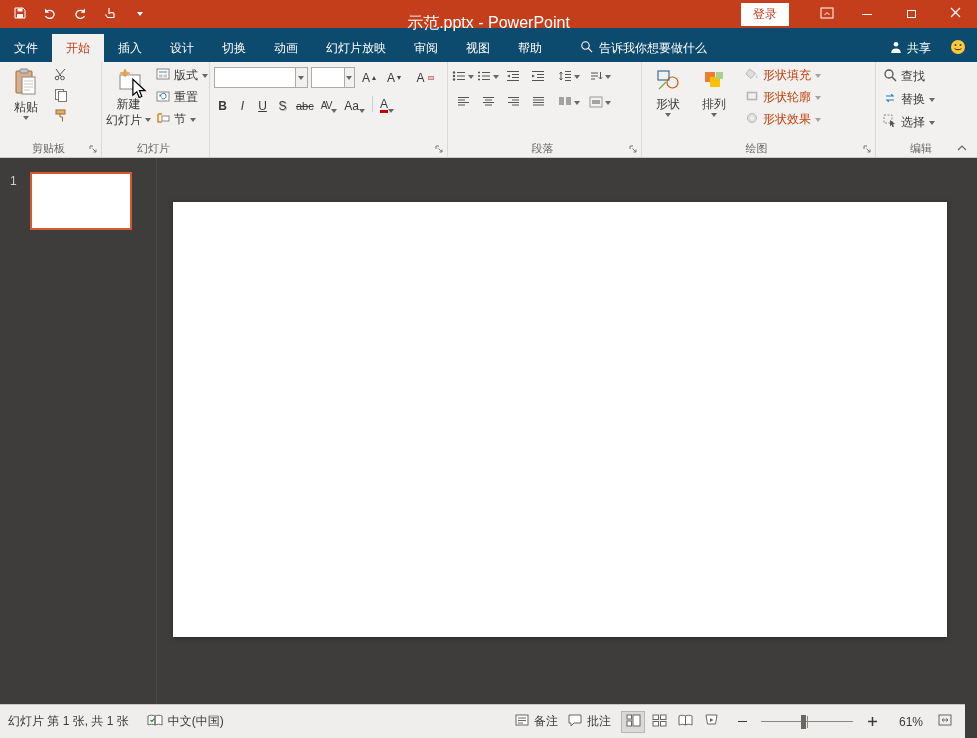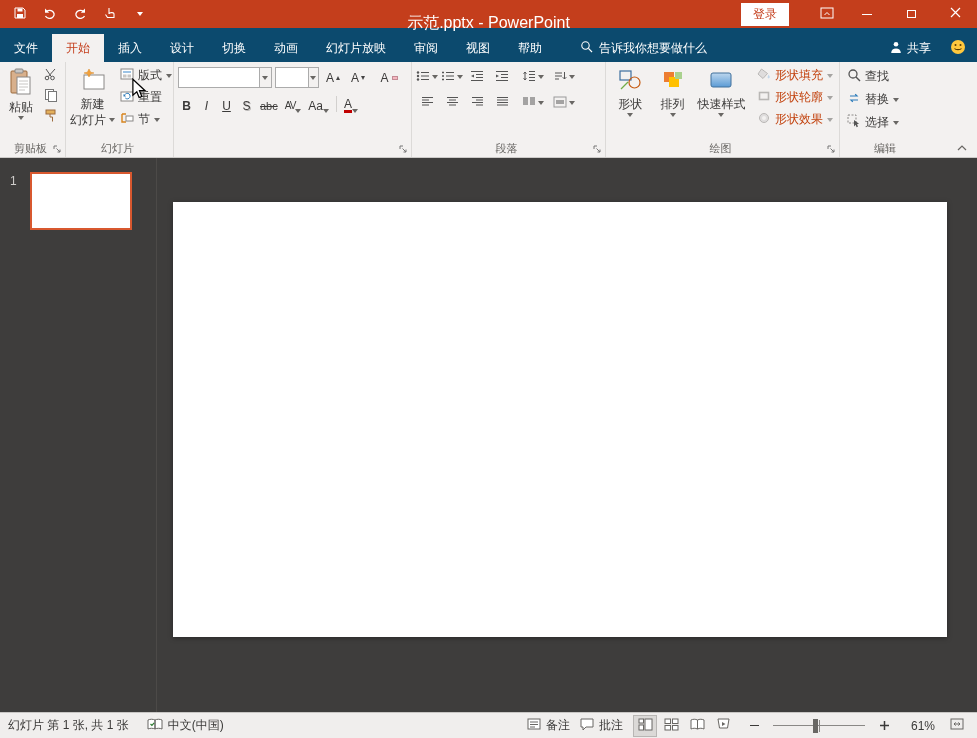--- a/index.html
+++ b/index.html
@@ -65,21 +65,21 @@
 .workspace{position:absolute;top:158px;left:0;right:0;bottom:26px;display:flex}
 .thumbs{width:157px;border-right:1px solid #4C4A48;position:relative;background:#3E3D3C;flex:none}
 .slide-num{position:absolute;left:10px;top:16px;color:#CFCDCB;font-size:12px}
 .thumb{position:absolute;left:30px;top:14px;width:102px;height:58px;background:#fff;border:2px solid #D8582F}
 .right-side{flex:1;display:flex;flex-direction:column;min-width:0}
 .editor{flex:1;position:relative}
 .canvas{position:absolute;left:16px;top:44px;width:774px;height:435px;background:#fff;box-shadow:0 1px 5px rgba(0,0,0,.35)}
 .notesbar{height:26px;border-top:1px solid #4C4A48;display:flex;align-items:center;padding-left:14px;color:#C3C1BF;font-size:12px}
 
 
-.status{position:absolute;left:0;right:0;bottom:0;height:26px;background:#F0EEED;border-top:1px solid #C8C6C4;display:flex;align-items:center;font-size:12px;color:#3B3A39;padding:0 8px}
+.status{position:absolute;left:0;right:12px;bottom:0;height:34px;background:#F0EEED;border-top:1px solid #C8C6C4;display:flex;align-items:center;font-size:12px;color:#3B3A39;padding:0 8px}
 .sb-left{display:flex;align-items:center;gap:18px}
 .sb-item{display:flex;align-items:center;gap:5px}
 .sb-right{margin-left:auto;display:flex;align-items:center;gap:10px}
 .viewbtn{width:24px;height:22px}
 .viewbtn.active{background:#DBD9D7;box-shadow:inset 0 0 0 1px #B8B6B4}
 .views{display:flex;align-items:center;gap:2px}
 .zoombtn{width:18px;height:20px;font-size:14px;color:#3B3A39}
 .zoom-track{position:relative;width:92px;height:22px;display:flex;align-items:center}
 .zoom-track .track{width:100%;height:1px;background:#8A8886}
 .zoom-track .tick{position:absolute;left:50%;top:5px;width:1px;height:12px;background:#8A8886}
@@ -184,21 +184,21 @@
     </div>
     <div class="cursor">
       <svg width="16" height="22" viewBox="0 0 12 18">
           <path d="M1 1v13l3.2-2.8 1.9 4.8 2.2-.9-1.9-4.7H11z" fill="#fff" stroke="#000" stroke-width="1"></path>
         </svg>
     </div>
   </div>
 
   <div class="ribbon">
 
-    <div class="grp" style="width:66px">
+    <div class="grp" style="width:102px">
       <div class="grp-inner">
         <button class="bigbtn" style="width:44px">
           <span><svg width="22" height="27" viewBox="0 0 22 27">
                 <rect x="1" y="3" width="16" height="22" rx="1" fill="#D8B08C" stroke="#9C6B3C"></rect>
                 <rect x="5" y="1" width="8" height="4" rx="1" fill="#C8C6C4" stroke="#8A8886"></rect>
                 <rect x="7" y="9" width="13" height="17" fill="#fff" stroke="#8A8886"></rect>
                 <path d="M9 13h9M9 16h9M9 19h9M9 22h6" stroke="#C8C6C4"></path>
               </svg></span>
           <span class="lbl">粘贴</span>
           <span class="dd"></span>
@@ -436,33 +436,20 @@
         </button>
         <button class="bigbtn" style="width:44px">
           <span><svg width="24" height="24" viewBox="0 0 24 24">
                 <rect x="3" y="4" width="10" height="10" fill="#ED7D31"></rect>
                 <rect x="8" y="9" width="10" height="10" fill="#FFC000"></rect>
                 <rect x="14" y="4" width="7" height="7" fill="#A9D18E"></rect>
               </svg></span>
           <span class="lbl">排列</span>
           <span class="dd"></span>
         </button>
-        <button class="bigbtn" style="width:58px">
-          <span><svg width="26" height="24" viewBox="0 0 26 24">
-                <defs>
-                  <linearGradient id="qs" x1="0" y1="0" x2="0" y2="1">
-                    <stop offset="0" stop-color="#BDD7EE"></stop>
-                    <stop offset="1" stop-color="#5B9BD5"></stop>
-                  </linearGradient>
-                </defs>
-                <rect x="3" y="5" width="20" height="14" rx="2" fill="url(#qs)" stroke="#41719C"></rect>
-              </svg></span>
-          <span class="lbl">快速样式</span>
-          <span class="dd"></span>
-        </button>
         <div class="col" style="margin-left:4px">
           <button class="rowbtn disabled">
             <span><svg width="14" height="12" viewBox="0 0 14 12">
                   <path d="M4.5 1l6 4.5L6 10.5 1 6z" fill="#D0CECE" stroke="#8A8886"></path>
                   <path d="M11.5 6.5c1.3 1.8 1.7 2.7.8 3.6-.8.8-2 .2-1.6-1.4z" fill="#9DC3E6"></path>
                 </svg></span>
             <span>形状填充</span>
             <span class="dd" style="border-top-color:#A6A4A2"></span>
           </button>
           <button class="rowbtn disabled">

